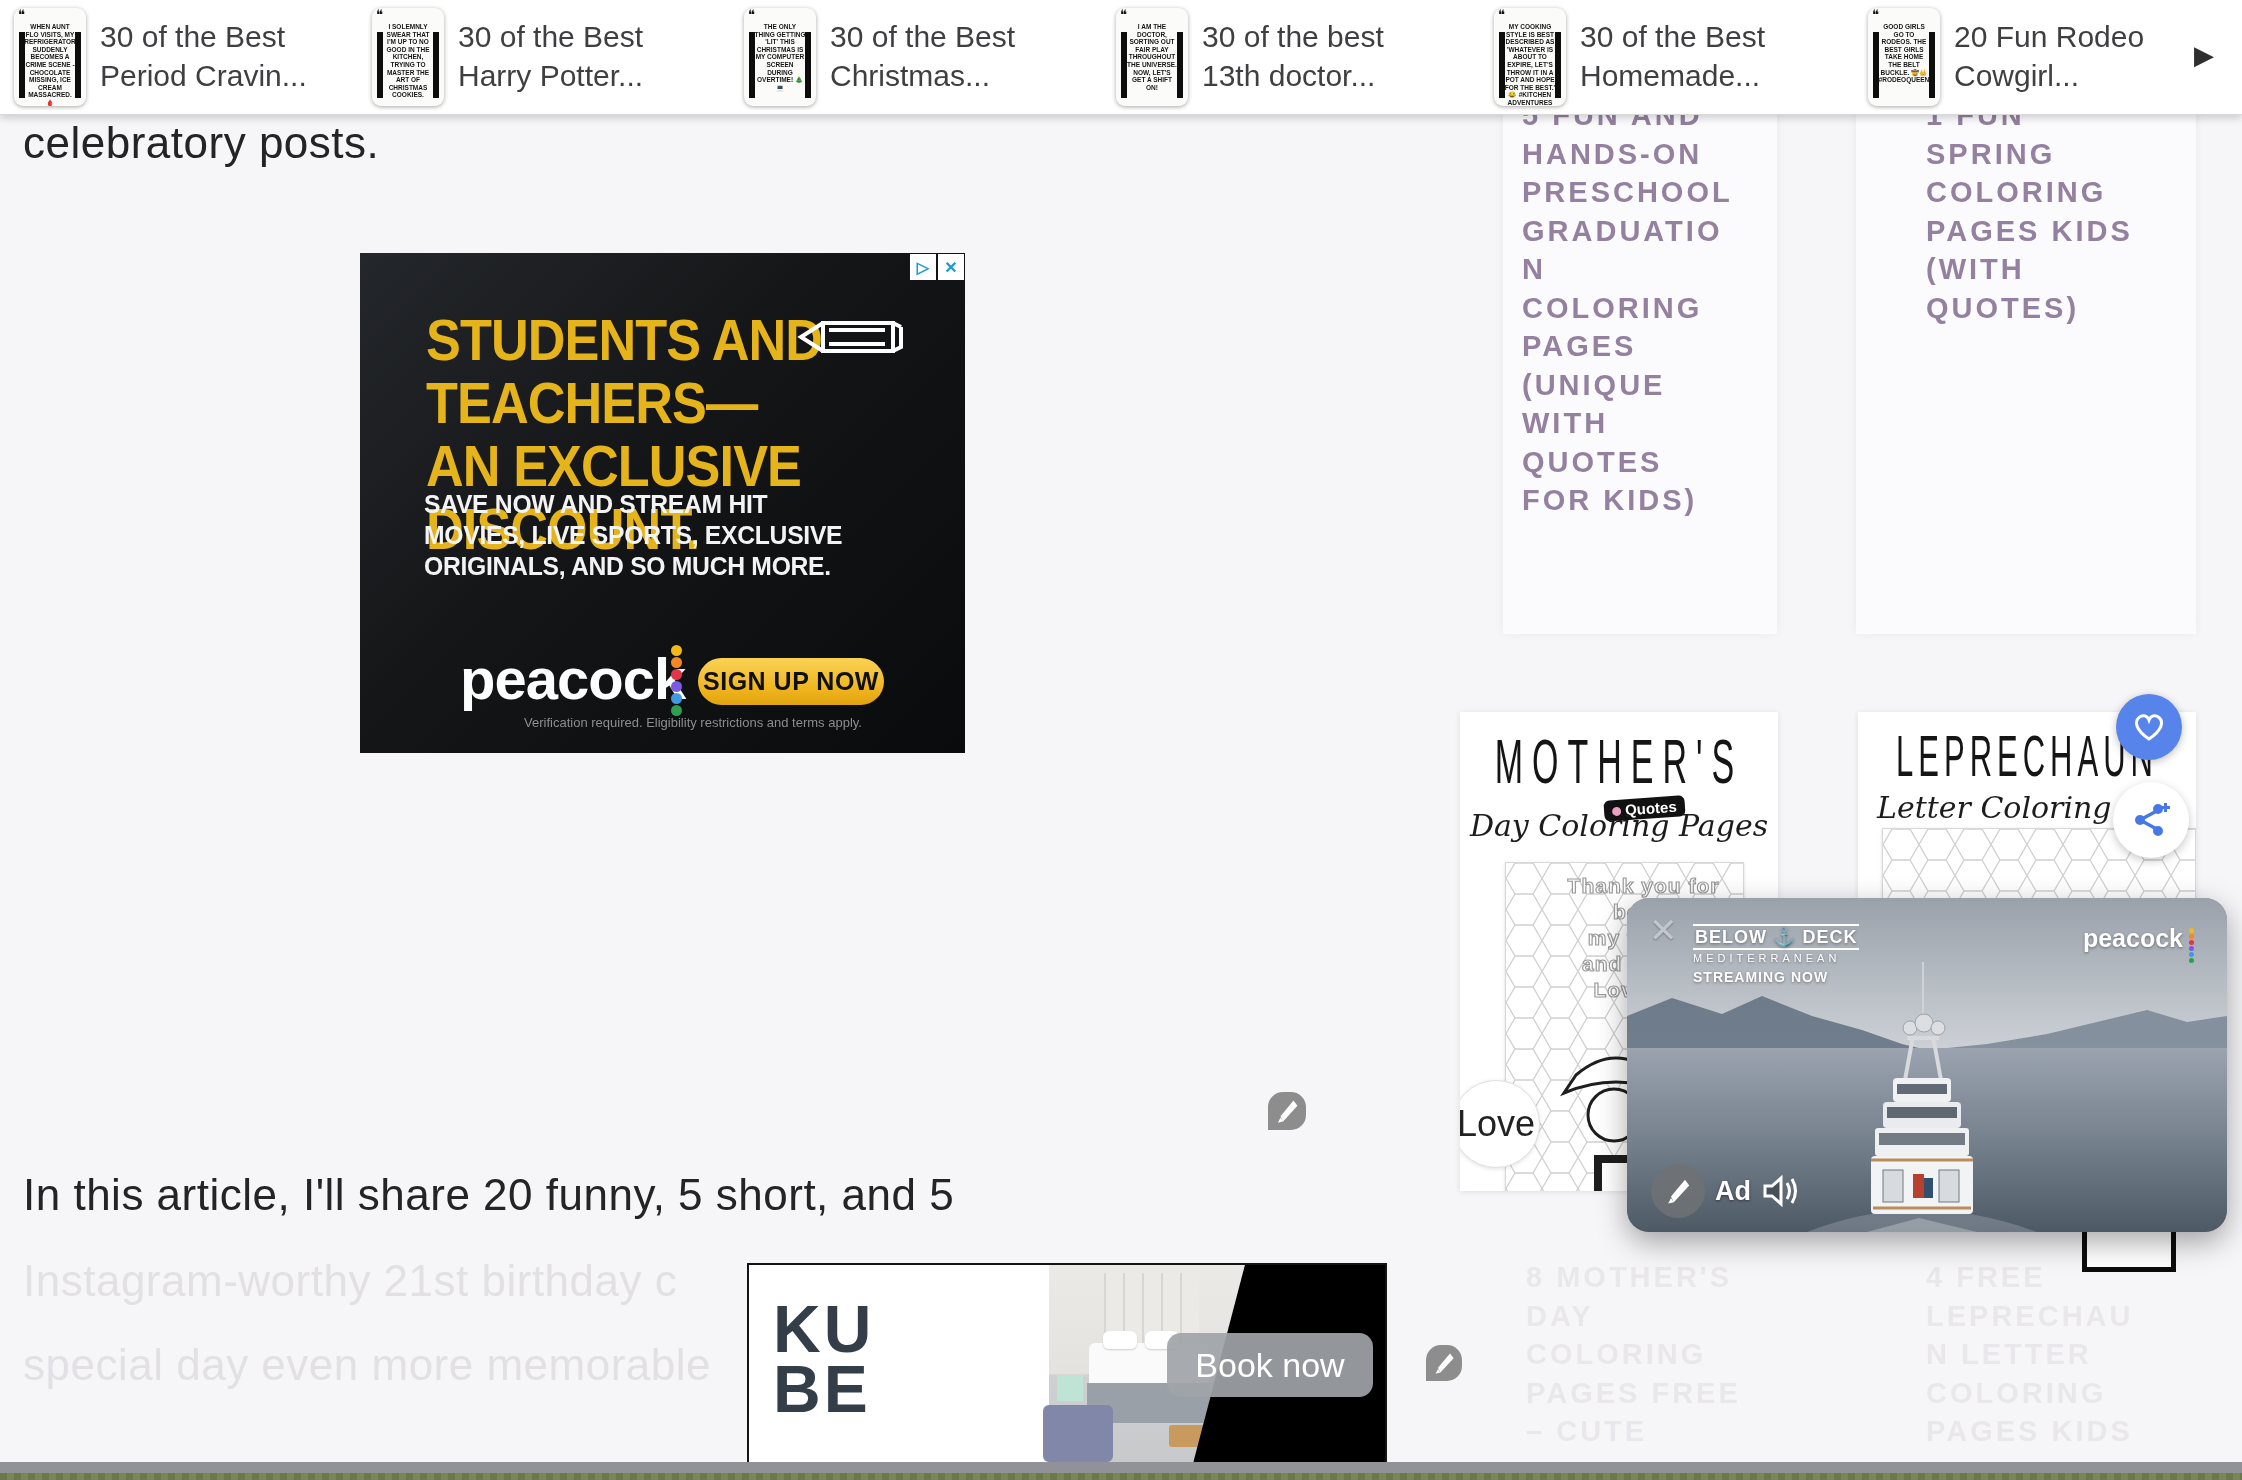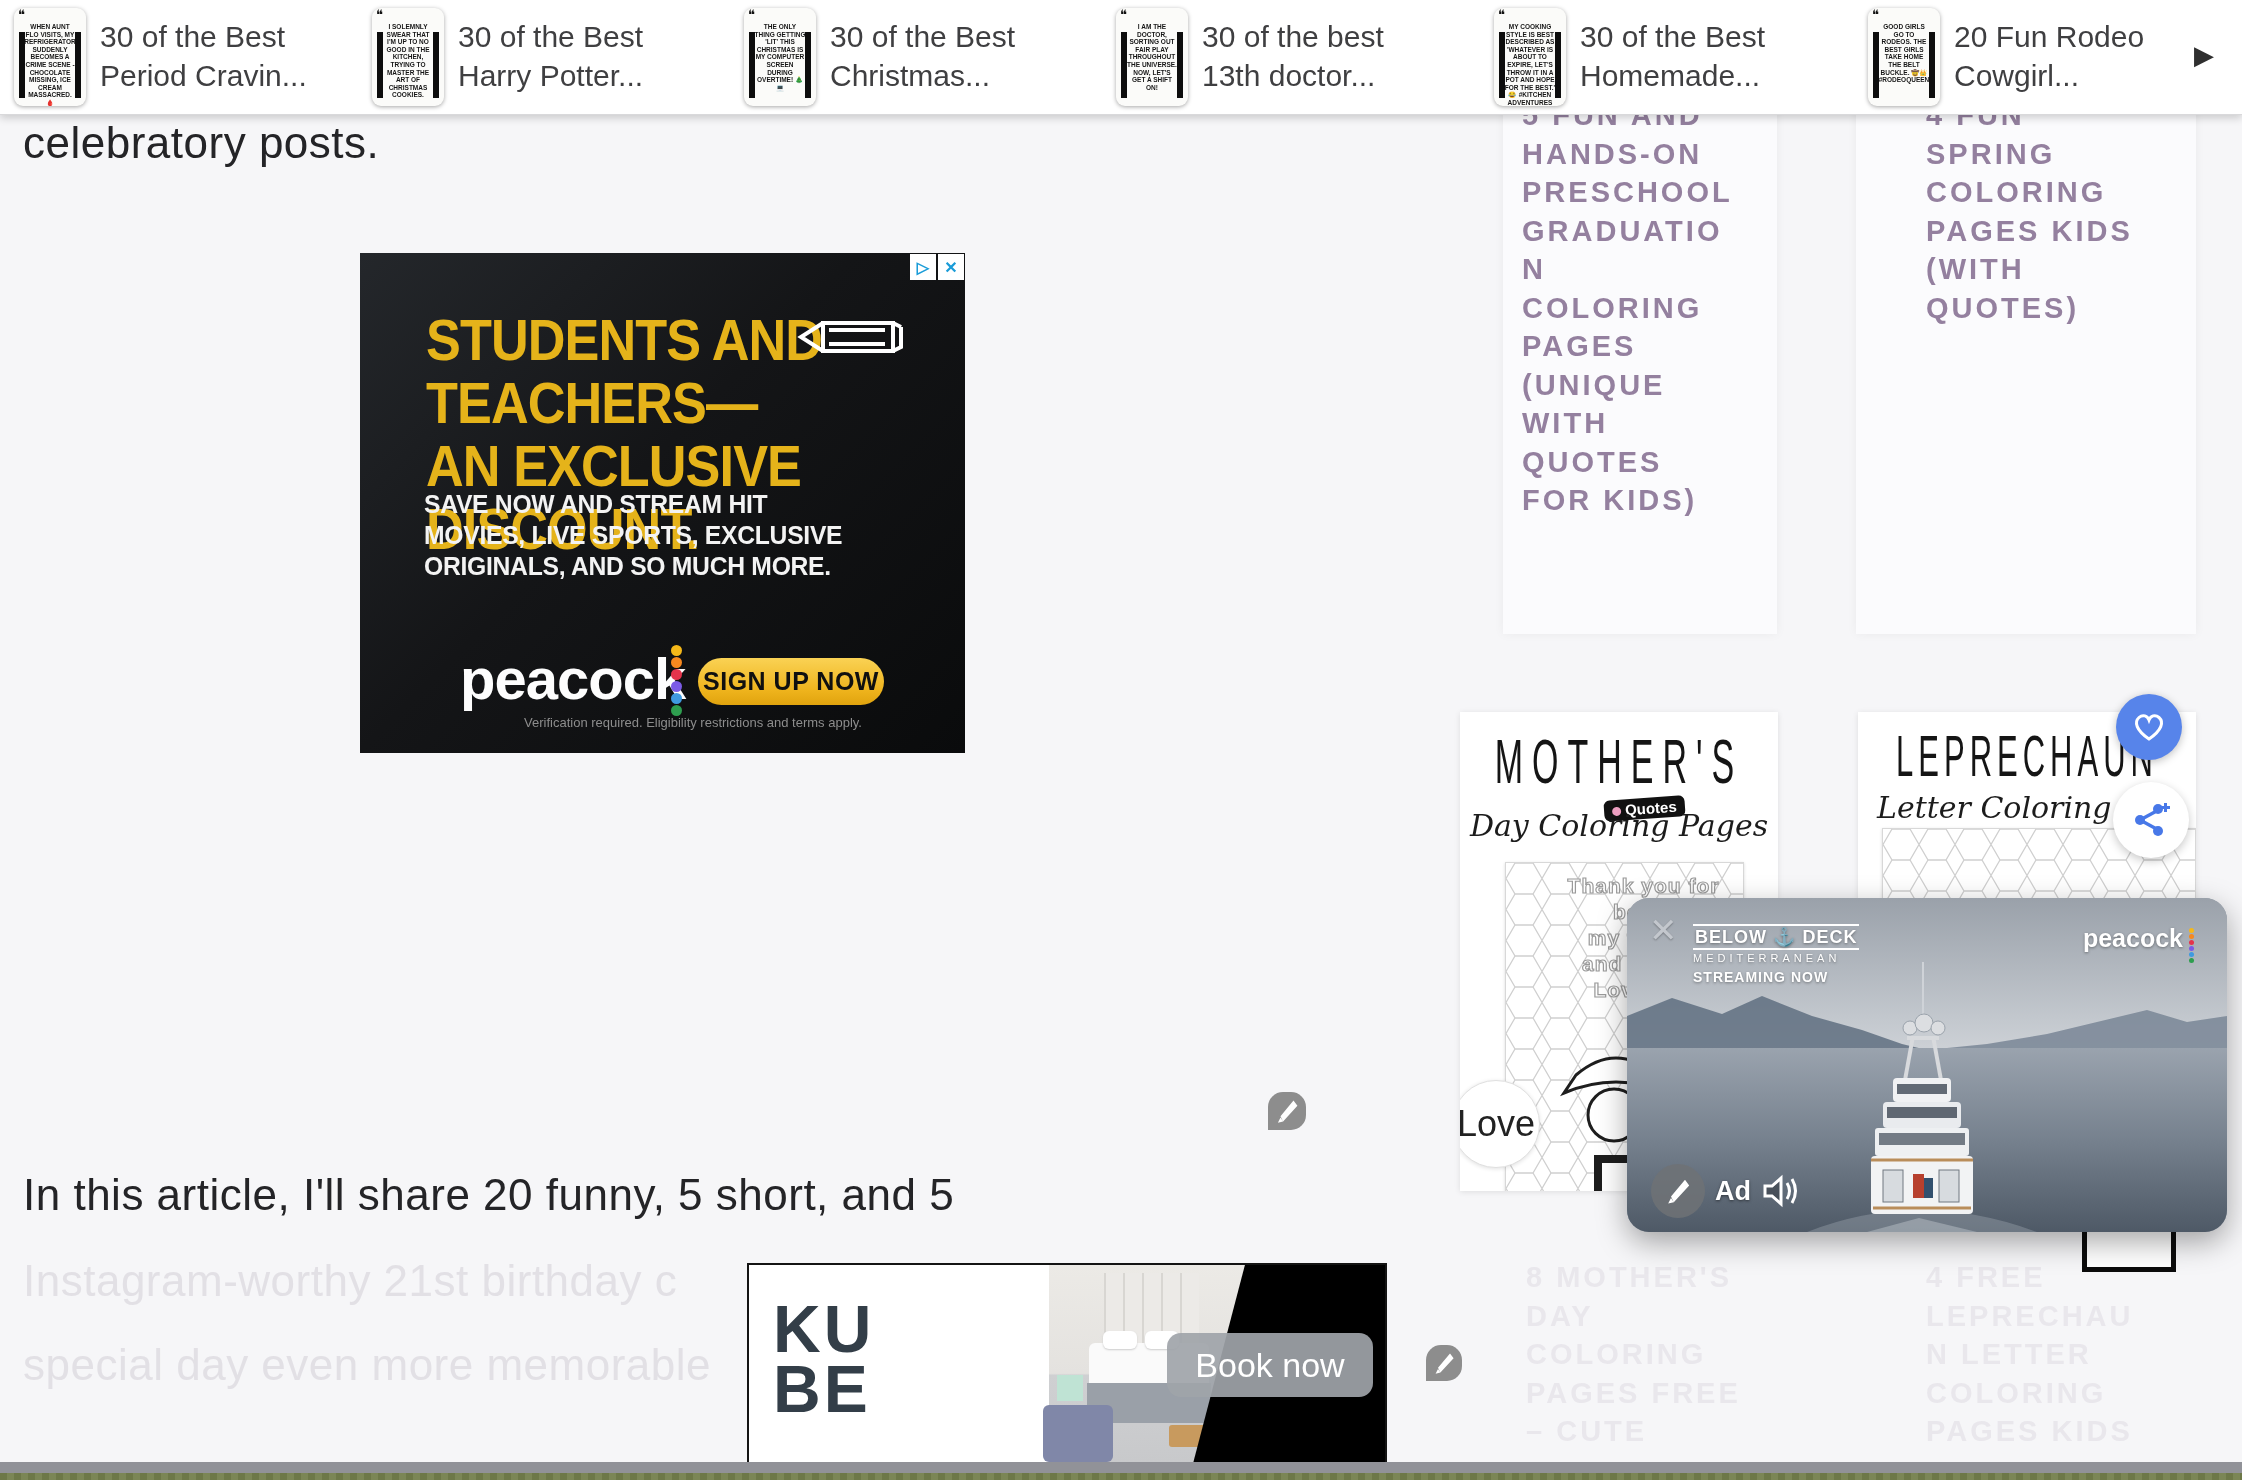--- a/index.html
+++ b/index.html
@@ -137,21 +137,21 @@
 HANDS-ON
 PRESCHOOL
 GRADUATIO
 N
 COLORING
 PAGES
 (UNIQUE
 WITH
 QUOTES
 FOR KIDS)</div>
-  <div class="abs side-title preline" style="left:1926px;top:96px;width:280px;">4 FUN
+  <div class="abs side-title preline" style="left:1926px;top:96px;width:280px;">1 FUN
 SPRING
 COLORING
 PAGES KIDS
 (WITH
 QUOTES)</div>
 
   <div class="abs side-faded preline" style="left:1526px;top:1258px;width:260px;">8 MOTHER'S
 DAY
 COLORING
 PAGES FREE

